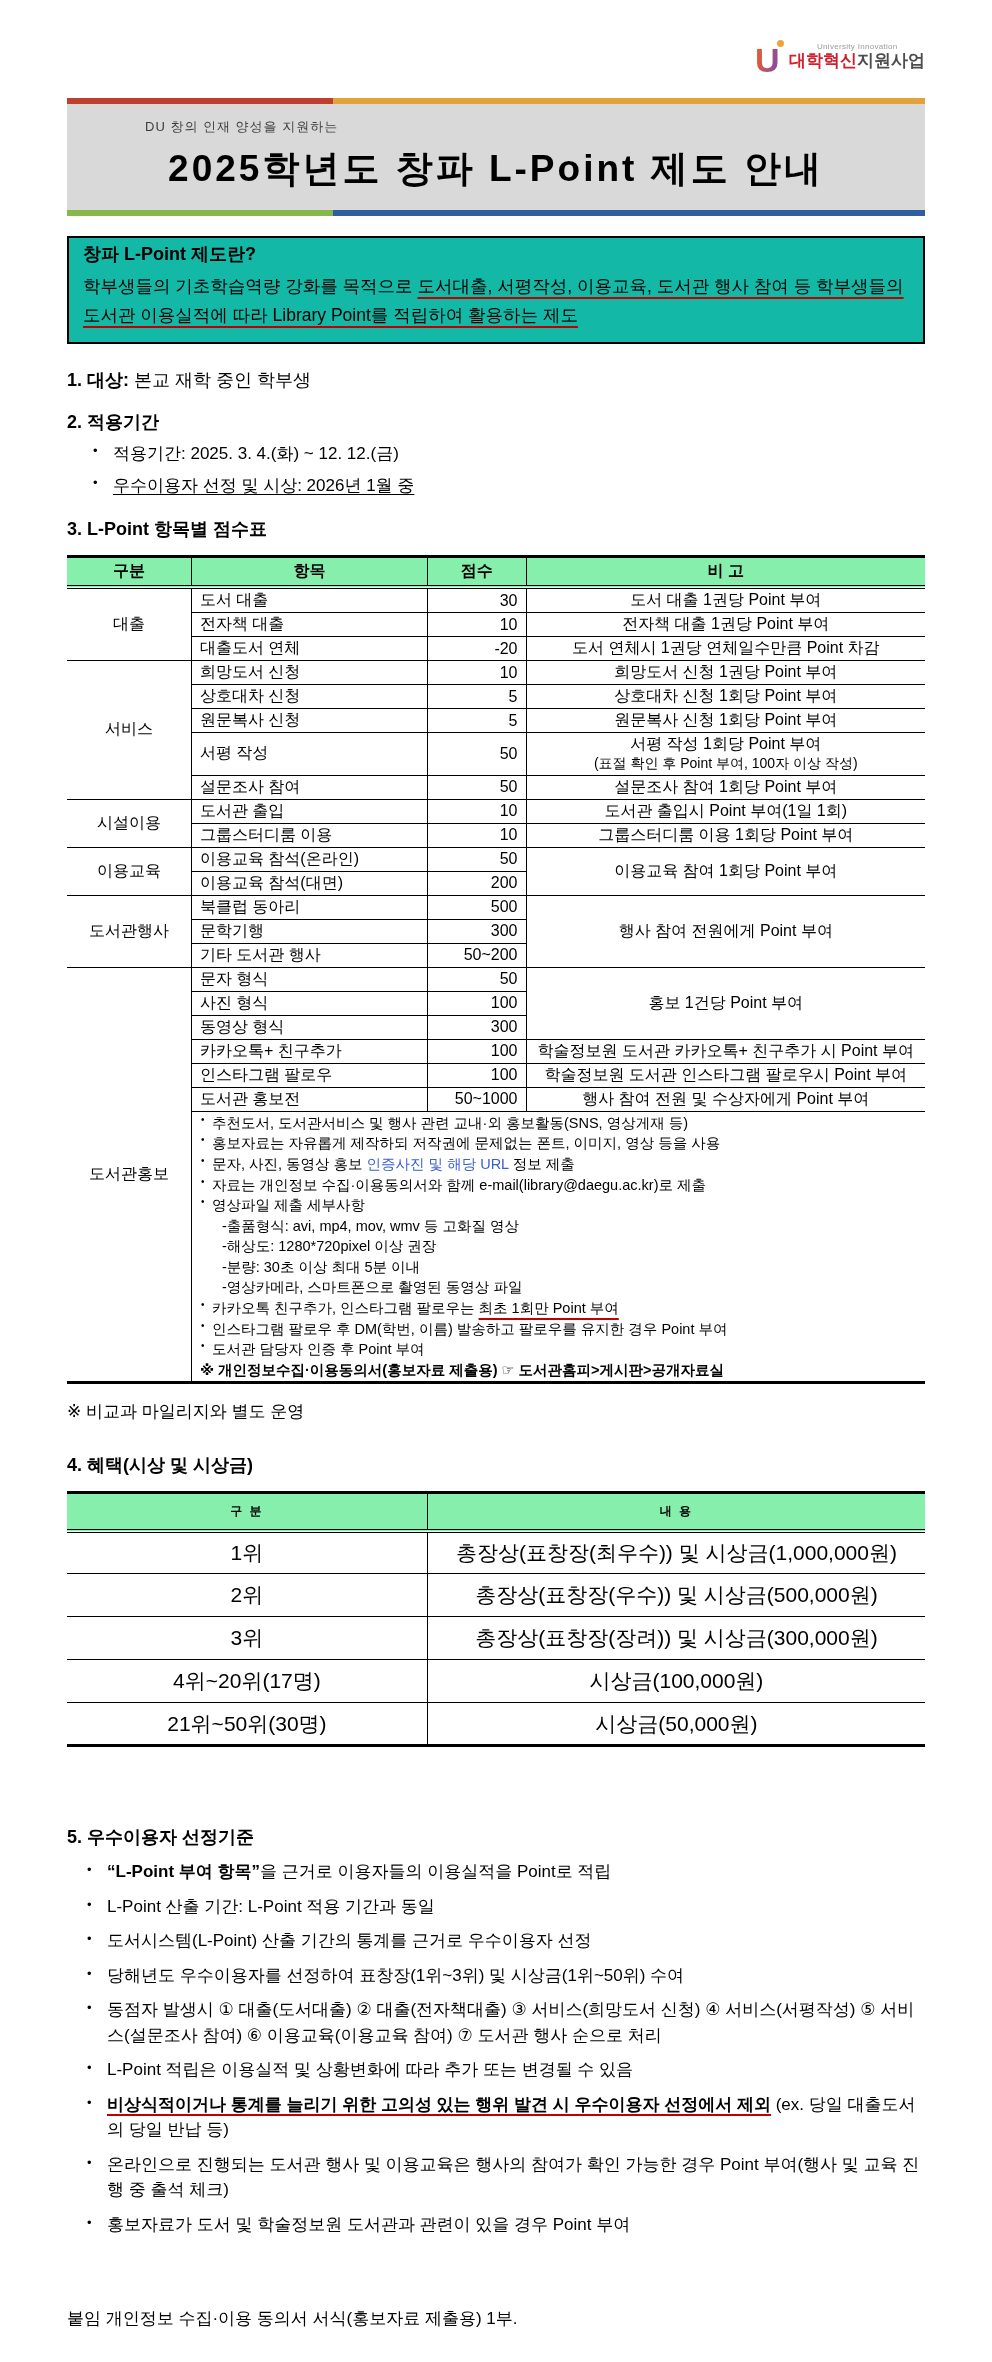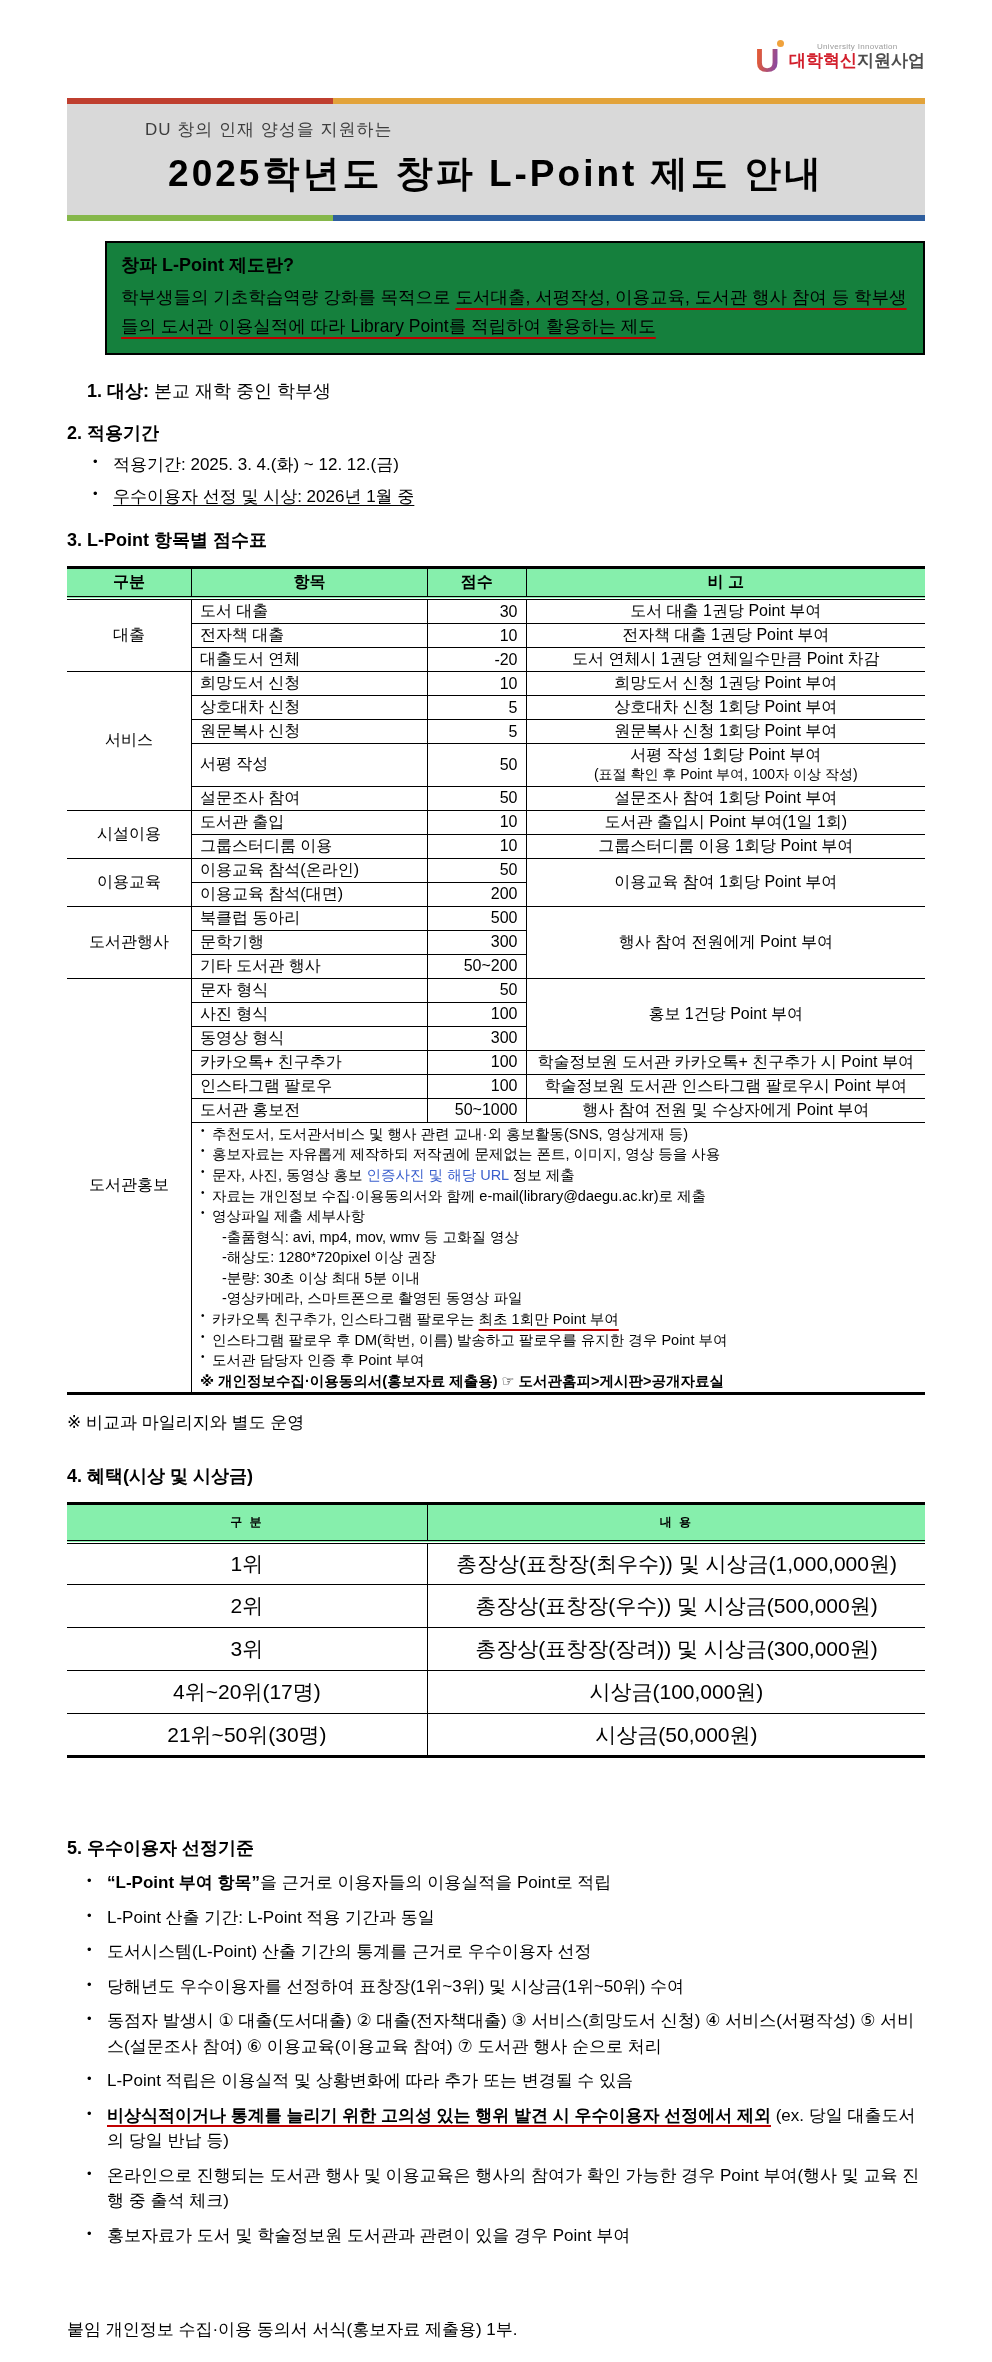--- a/index.html
+++ b/index.html
@@ -28,40 +28,40 @@
 
   
   .banner { margin-top: 16px; }
   .stripe { display: flex; height: 6px; }
   .seg { display: block; height: 100%; }
   .seg.red    { width: 31%; background: #bf3f2f; }
   .seg.orange { flex: 1;    background: #e2a33a; }
   .seg.green  { width: 31%; background: #85b74a; }
   .seg.blue   { flex: 1;    background: #2e5e9e; }
   .banner-body { background: #d9d9d9; padding: 14px 0 16px 0; }
-  .banner-subtitle { margin-left: 78px; font-size: 17px; color: #3d3d3d; letter-spacing: 1px; }
+  .banner-subtitle { margin-left: 78px; font-size: 13px; color: #3d3d3d; letter-spacing: 1px; }
   .banner-title { text-align: center; font-size: 37px; font-weight: bold; letter-spacing: 3px; margin-top: 8px; }
 
   
-  .intro-box { margin-top: 20px; border: 2px solid #000; background: #15803d; padding: 10px 14px 12px 14px; margin-left: 38px; }
+  .intro-box { margin-top: 20px; border: 2px solid #000; background: #14b8a6; padding: 4px 14px 12px 14px; }
   .intro-heading { font-size: 18px; font-weight: bold; margin-bottom: 6px; }
   .intro-body { font-size: 17.5px; line-height: 1.65; }
   .red-underline {
     text-decoration: underline; text-decoration-color: #c00000;
     text-decoration-thickness: 2px; text-underline-offset: 5px;
   }
   .red-underline-bold {
     font-weight: bold;
     text-decoration: underline; text-decoration-color: #c00000;
     text-decoration-thickness: 2px; text-underline-offset: 4px;
   }
   .black-underline { text-decoration: underline; text-underline-offset: 3px; }
 
   
-  .sec-line { font-size: 18px; margin-top: 24px; margin-left: 20px; }
+  .sec-line { font-size: 18px; margin-top: 24px; }
   .sec-title { font-size: 18px; font-weight: bold; margin-top: 18px; }
   .bold { font-weight: bold; }
   ul.bullets { list-style: none; margin: 8px 0 0 0; padding: 0 0 0 24px; }
   ul.bullets li { position: relative; padding-left: 22px; font-size: 17px; line-height: 1.45; margin-top: 8px; }
   ul.bullets li .marker { position: absolute; left: 2px; top: 0; font-size: 13px; }
 
   
   table.doc-table {
     width: 100%; border-collapse: collapse; margin-top: 14px;
     border-top: 3px solid #000; border-bottom: 3px solid #000;

